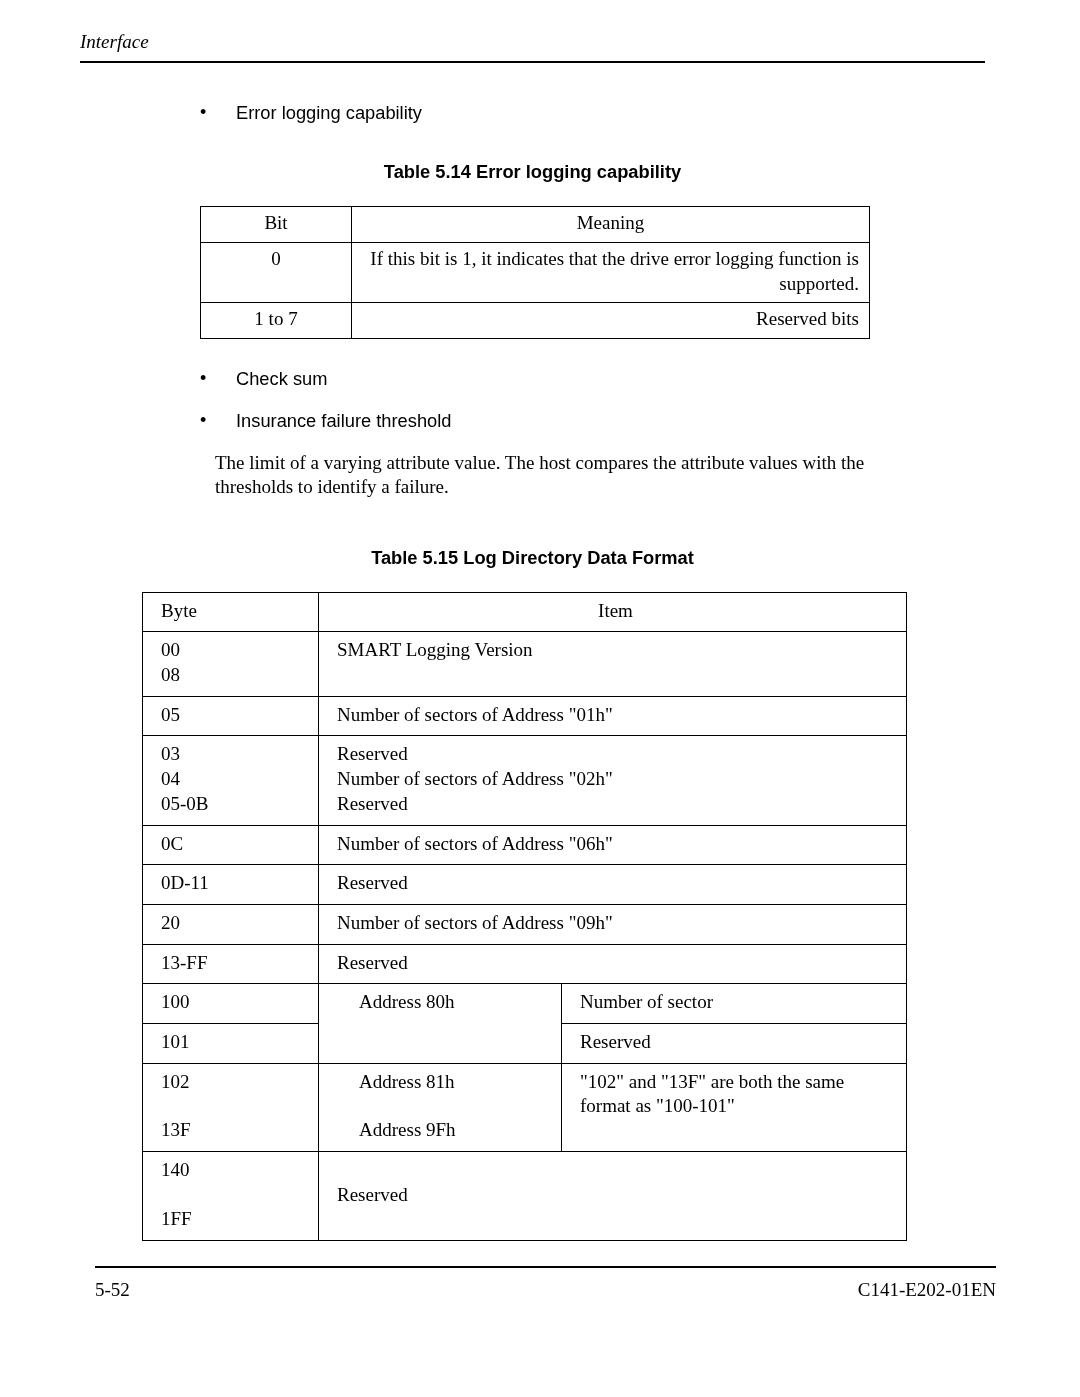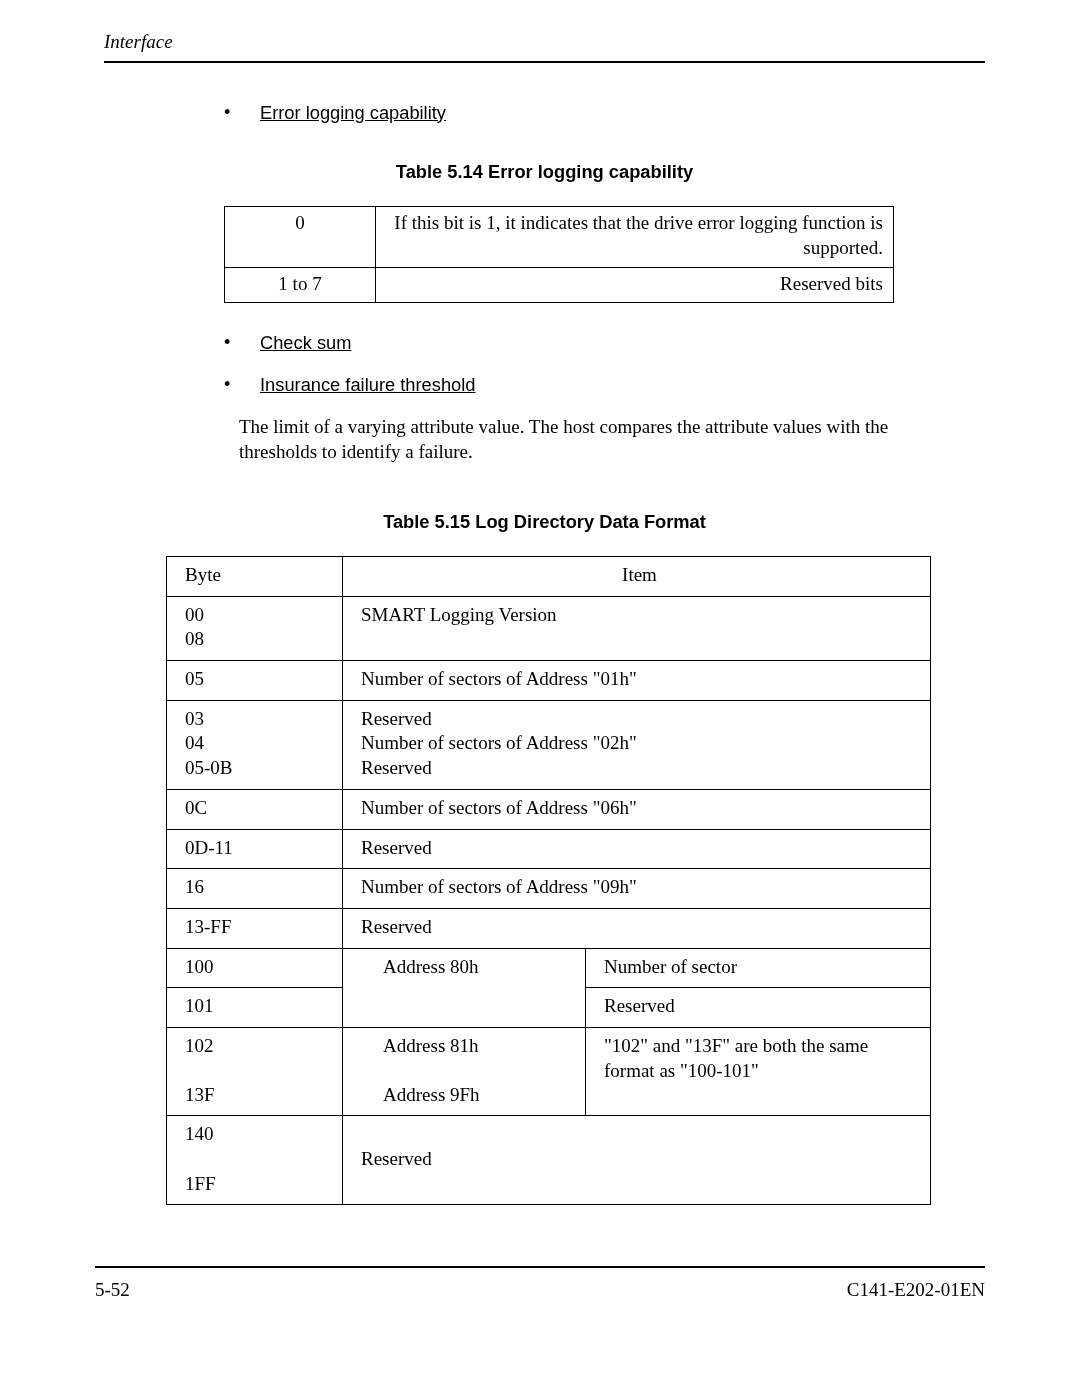--- a/index.html
+++ b/index.html
@@ -9,21 +9,21 @@
     color: #000;
     font-family: "Times New Roman", Times, serif;
     font-size: 19px;
     line-height: 1.3;
   }
   .page {
     width: 1080px;
     height: 1345px;
     position: relative;
     box-sizing: border-box;
-    padding: 30px 95px 0 104px;
+    padding: 30px 95px 0 80px;
   }
   .header-bar {
     border-bottom: 2px solid #000;
     padding-bottom: 6px;
     margin-bottom: 38px;
   }
   .header-title {
     font-style: italic;
   }
   .bullet-block {
@@ -39,21 +39,20 @@
   }
   .bullet-dot {
     width: 36px;
     flex: 0 0 36px;
     text-align: left;
     font-size: 18px;
     line-height: 1.3;
   }
   .bullet-text {
     flex: 1 1 auto;
-    text-decoration: underline;
   }
   .table-caption {
     text-align: center;
     font-family: Arial, Helvetica, sans-serif;
     font-weight: bold;
     font-size: 18.3px;
     margin: 36px 0 22px 0;
   }
   .tbl514 {
     margin-left: 120px;
@@ -88,21 +87,21 @@
     font-weight: normal;
     text-align: left;
   }
   .tbl515 .col-byte { width: 145px; }
   .tbl515 .byte-cell { text-align: left; }
   .tbl515 .addr-cell { text-align: left; padding-left: 40px;}
   .tbl515 .item-head { text-align: center; }
   .footer {
     position: absolute;
     left: 95px;
-    right: 95px;
+    right: 84px;
     bottom: 42px;
     border-top: 2px solid #000;
     padding-top: 10px;
     display: flex;
     justify-content: space-between;
     font-size: 19px;
   }
   .no-bottom td { border-bottom: none !important; }
   .no-top td { border-top: none !important; }
 </style>
@@ -118,20 +117,24 @@
     <div class="bullet-line">
       <span class="bullet-dot">•</span>
       <span class="bullet-text">Error logging capability</span>
     </div>
   </div>
 
   <div class="table-caption">Table 5.14  Error logging capability</div>
 
   <table class="tbl514">
     <tbody>
+        <tr>
+      <th class="col-bit">Bit</th>
+      <th class="col-mean">Meaning</th>
+    </tr>
     <tr>
       <td class="col-bit">0</td>
       <td class="mean-cell">If this bit is 1, it indicates that the drive error logging function is supported.</td>
     </tr>
     <tr>
       <td class="col-bit">1 to 7</td>
       <td class="mean-cell">Reserved bits</td>
     </tr>
   </tbody>
     </table>
@@ -186,21 +189,21 @@
     </tr>
     <tr>
       <td class="byte-cell">0C</td>
       <td colspan="2">Number of sectors of Address "06h"</td>
     </tr>
     <tr>
       <td class="byte-cell">0D-11</td>
       <td colspan="2">Reserved</td>
     </tr>
     <tr>
-      <td class="byte-cell">16</td>
+      <td class="byte-cell">20</td>
       <td colspan="2">Number of sectors of Address "09h"</td>
     </tr>
     <tr>
       <td class="byte-cell">13-FF</td>
       <td colspan="2">Reserved</td>
     </tr>
     <tr>
       <td class="byte-cell">100</td>
       <td class="addr-cell" style="border-bottom:none;width:190px;" rowspan="2">Address 80h</td>
       <td>Number of sector</td>

